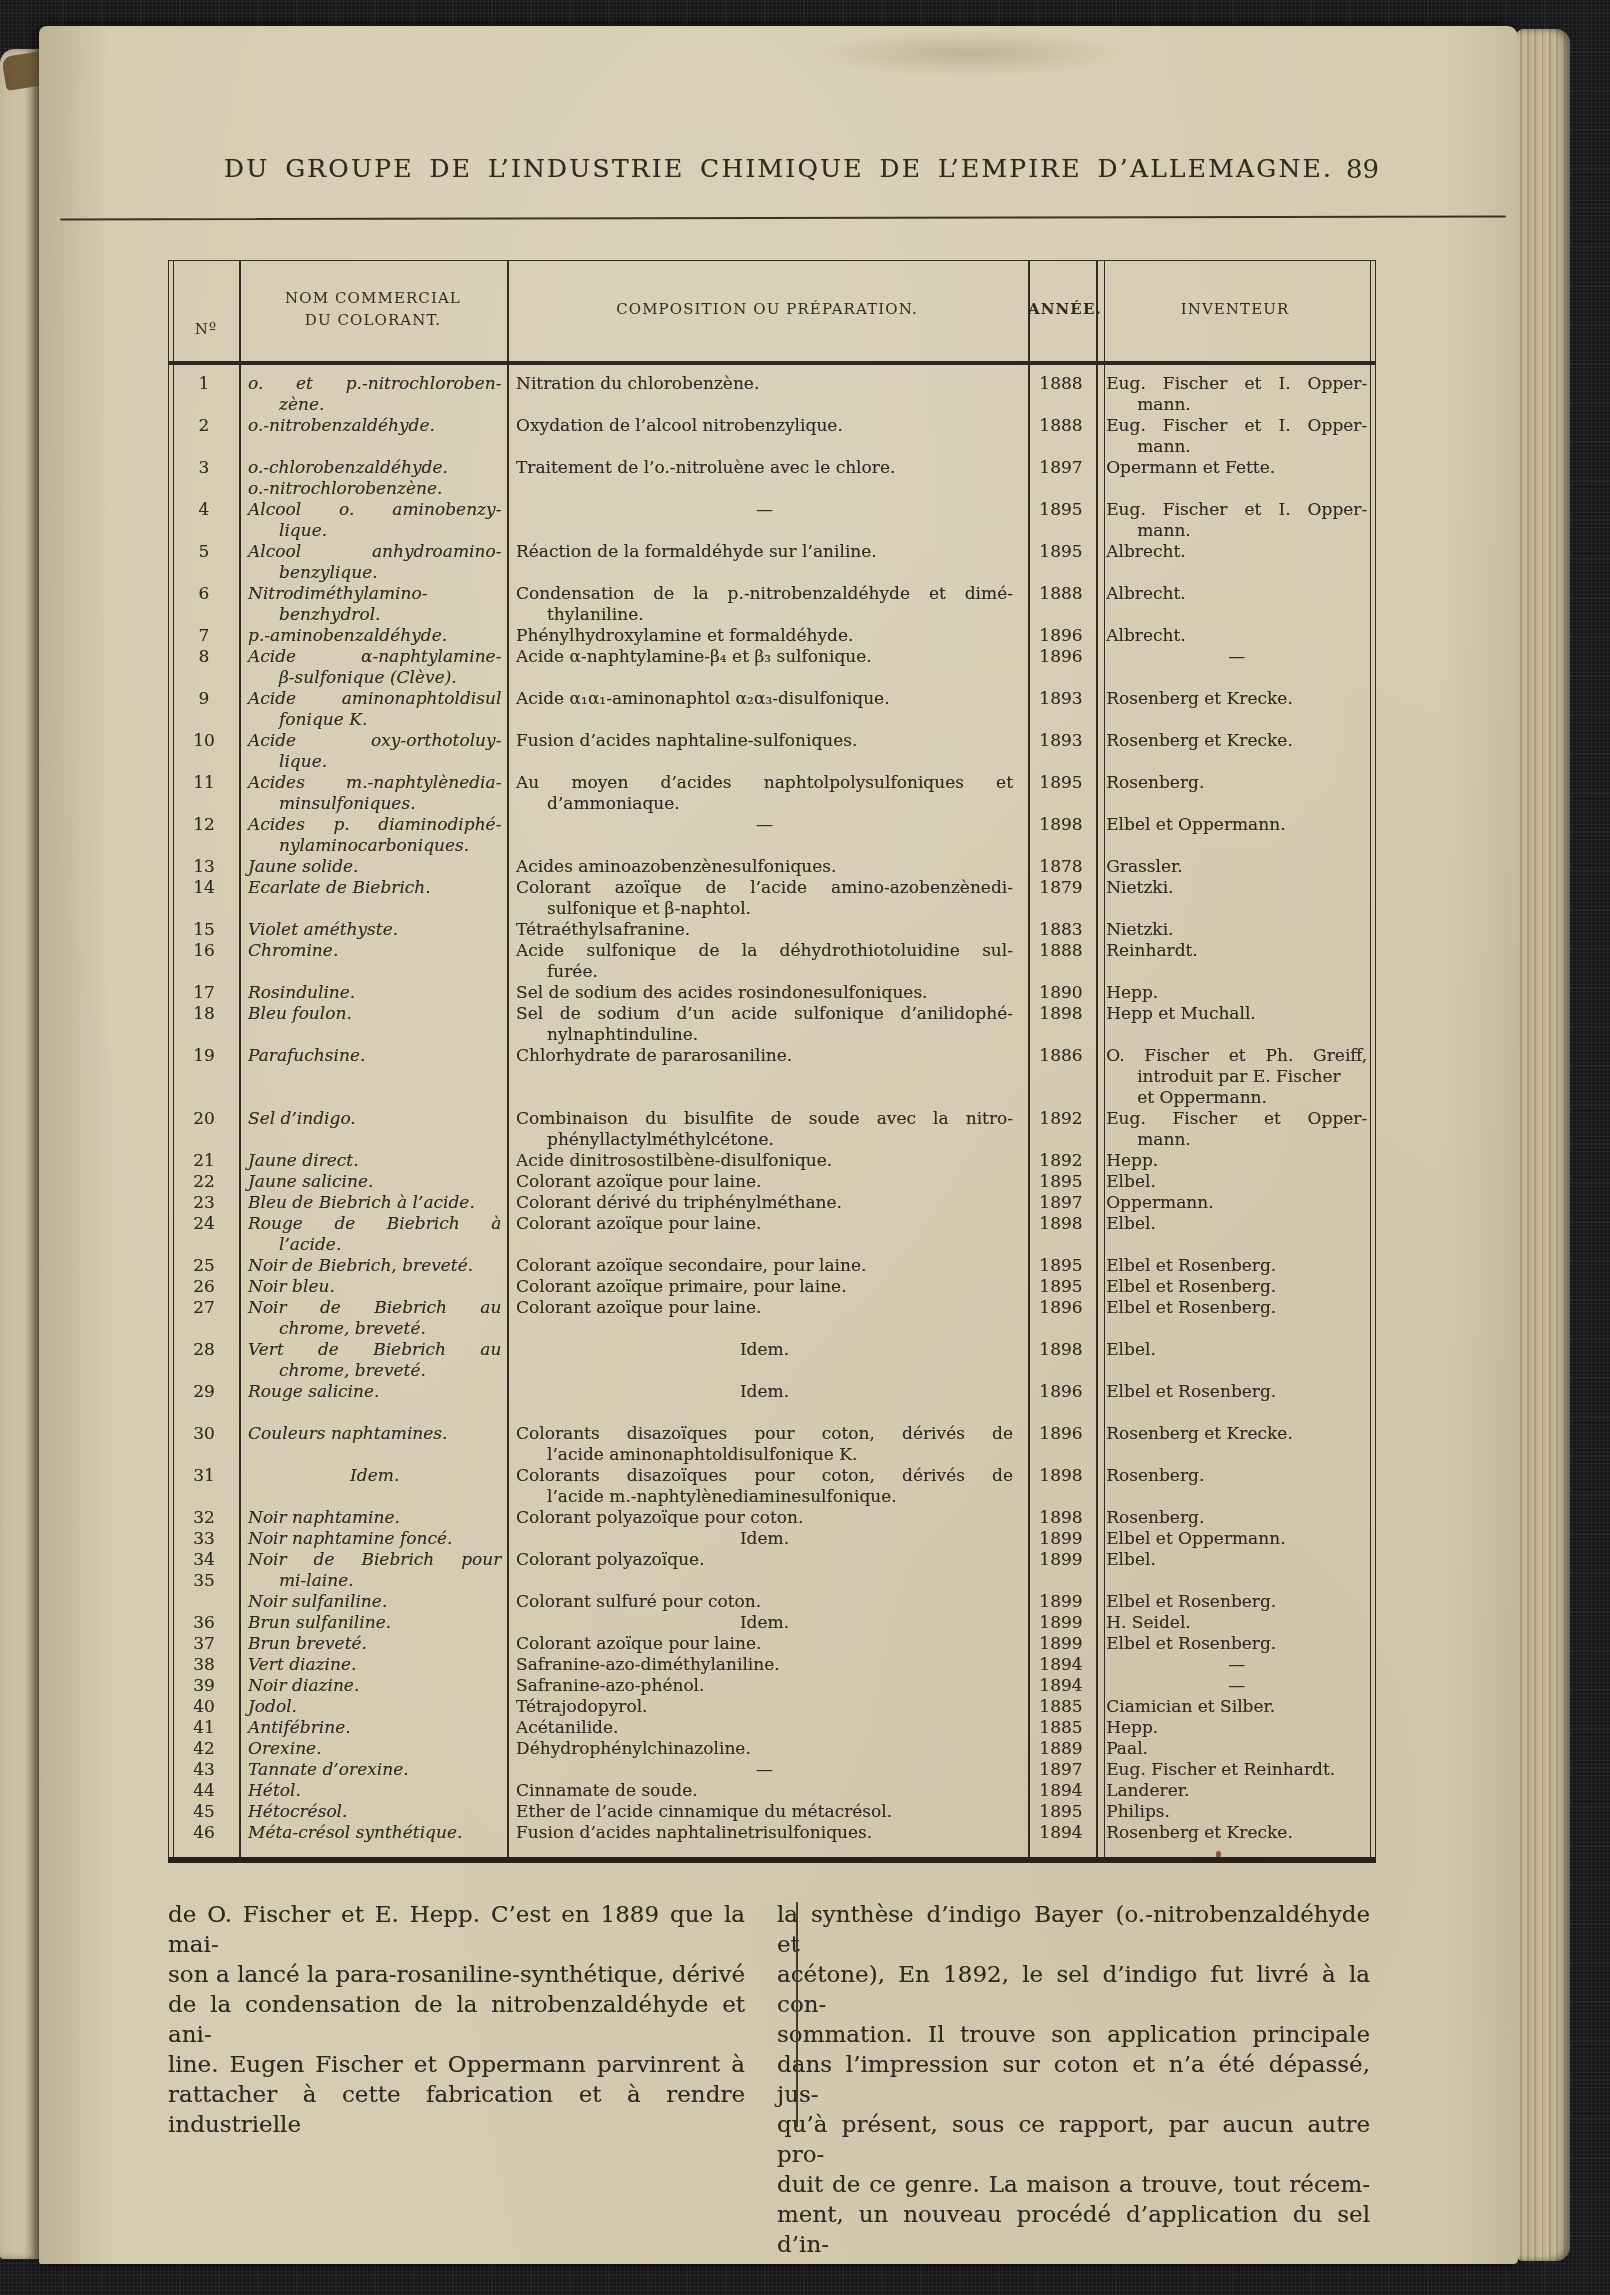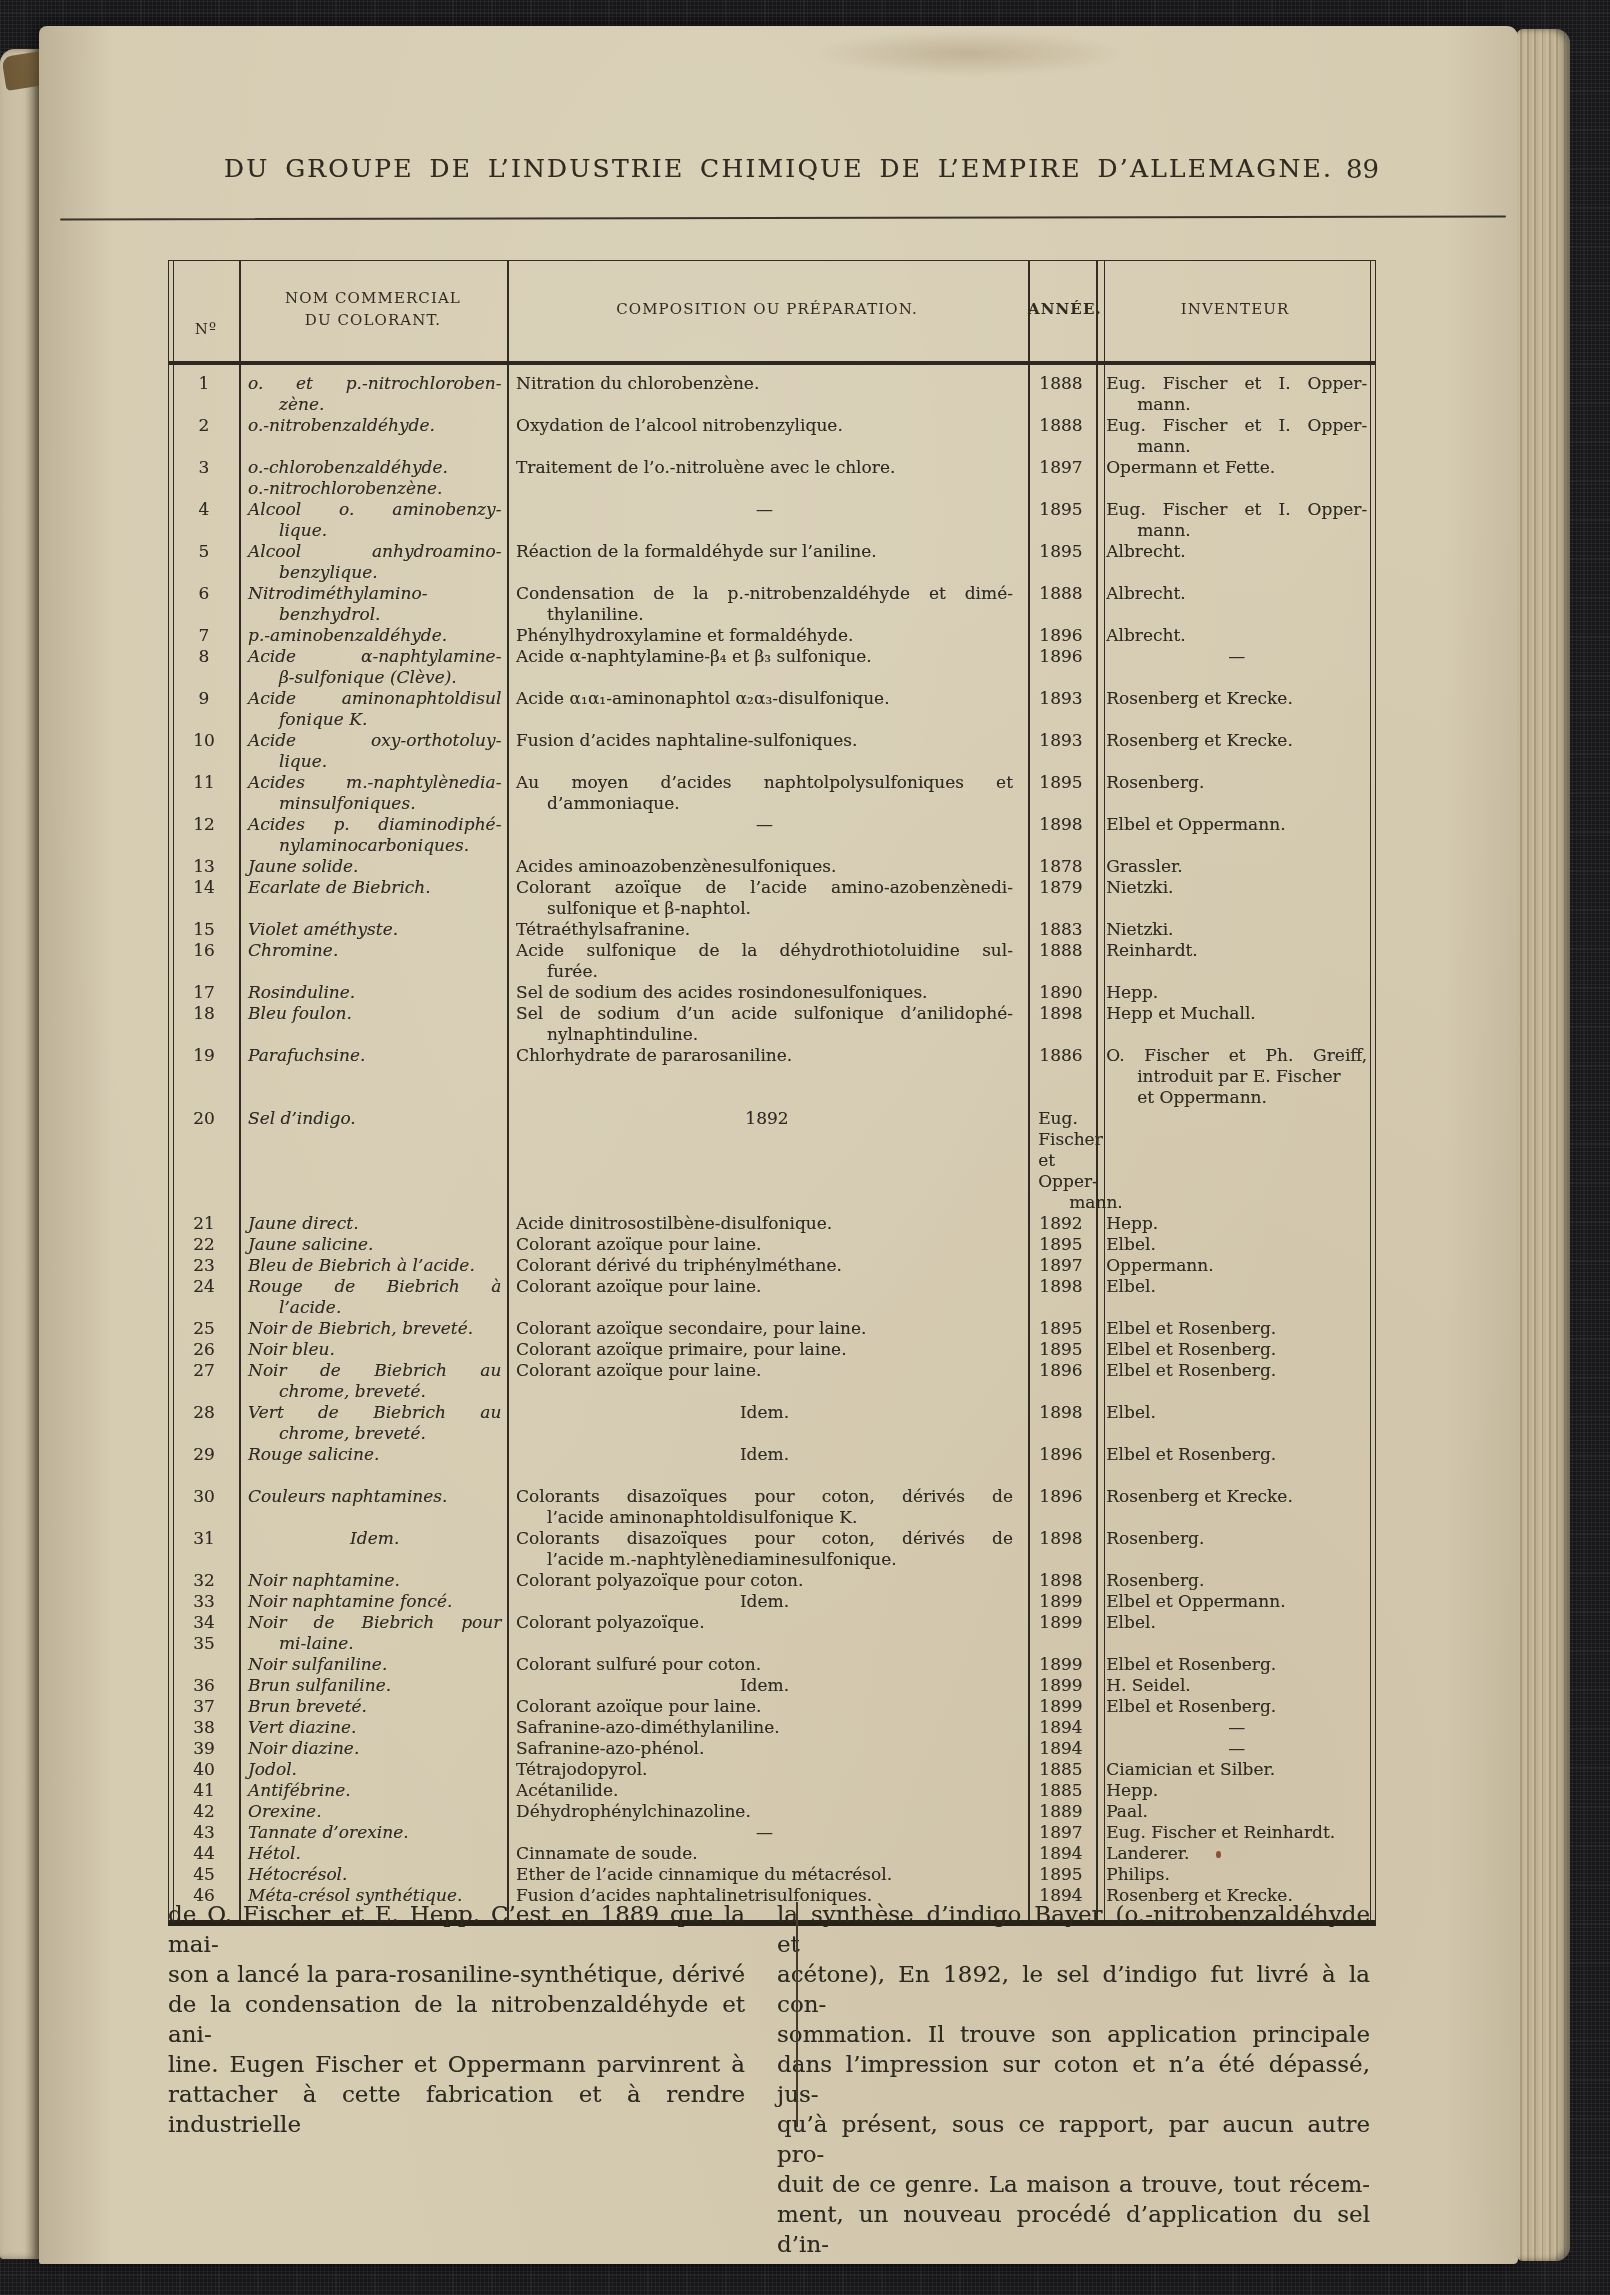--- a/index.html
+++ b/index.html
@@ -375,20 +375,24 @@
               <div class="tline just">O. Fischer et Ph. Greiff,</div>
               <div class="tline cont">introduit par E. Fischer</div>
               <div class="tline cont">et Oppermann.</div>
             </div>
           </div>
           <div class="trow">
             <div class="cell c-num">20</div>
             <div class="cell c-name">
               <div class="tline">Sel d’indigo.</div>
             </div>
+            <div class="cell c-comp">
+              <div class="tline just">Combinaison du bisulfite de soude avec la nitro-</div>
+              <div class="tline cont">phényllactylméthylcétone.</div>
+            </div>
             <div class="cell c-year">1892</div>
             <div class="cell c-inv">
               <div class="tline just">Eug. Fischer et Opper-</div>
               <div class="tline cont">mann.</div>
             </div>
           </div>
           <div class="trow">
             <div class="cell c-num">21</div>
             <div class="cell c-name">
               <div class="tline">Jaune direct.</div>

